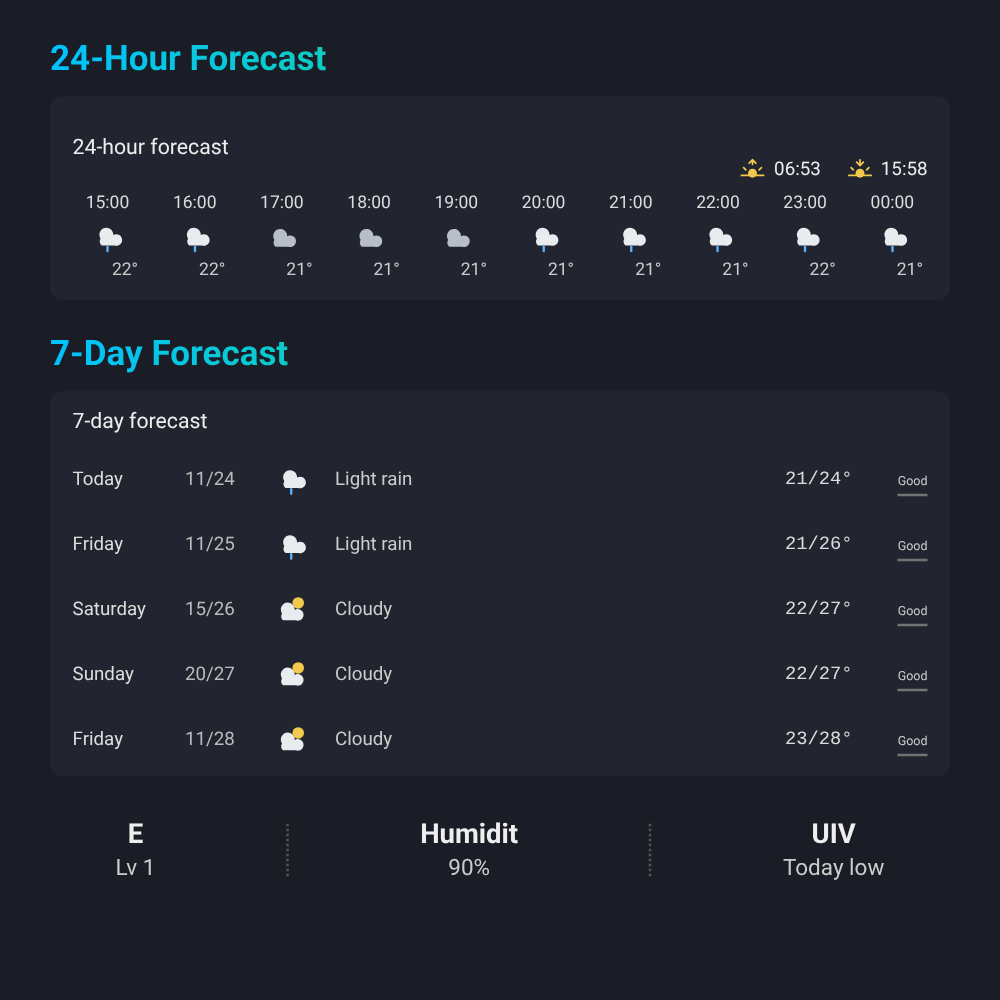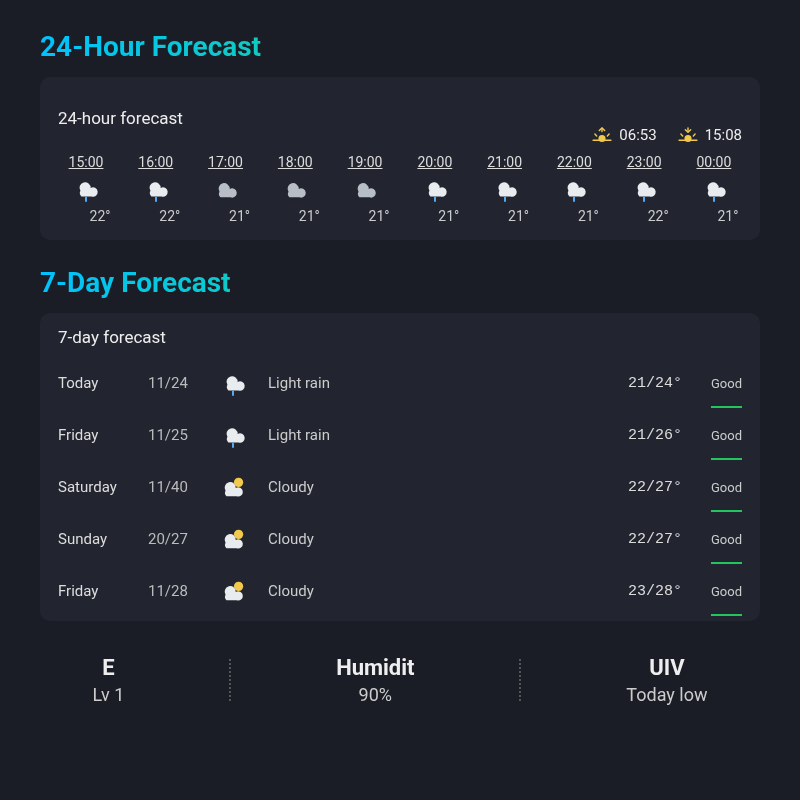--- a/index.html
+++ b/index.html
@@ -44,42 +44,42 @@
     margin-top: 6px;
   }
   .hour-col {
     display: flex;
     flex-direction: column;
     align-items: center;
     gap: 6px;
     font-size: 14px;
     min-width: 56px;
   }
-  .hour-time { color: #ddd; text-decoration: underline; }
+  .hour-time { color: #ddd; }
   .hour-temp { color: #ccc; margin-left: 28px; }
   .icon-wrap { width: 30px; height: 26px; display:flex; align-items:center; justify-content:center; }
 
   .daily-rows { display: flex; flex-direction: column; }
   .day-row {
     display: grid;
     grid-template-columns: 90px 70px 50px 1fr 90px 60px;
     align-items: center;
     font-size: 15px;
     padding: 13px 0;
   }
   .day-name { color: #ddd; }
   .day-date { color: #bbb; }
   .day-cond { color: #ccc; }
   .day-temps { text-align: right; color: #ddd; font-family: Liberation Mono, monospace; }
   .day-air { text-align: right; }
   .air-badge {
-    font-size: 13px;
+    font-size: 10px;
     color: #ccc;
-    border-bottom: 2px solid #22c55e;
-    padding-bottom: 15px;
+    border-bottom: 2px solid #737373;
+    padding-bottom: 4px;
   }
 
   .bottom-stats {
     display: flex;
     justify-content: space-around;
     align-items: center;
     margin-top: 10px;
     padding: 8px 0 0 0;
   }
   .stat-col {
@@ -129,21 +129,21 @@
             <g stroke="#f2c94c" stroke-width="1.6" fill="none" stroke-linecap="round">
               <circle cx="12" cy="13" r="4" fill="#f2c94c" stroke="none"></circle>
               <line x1="2" y1="15" x2="22" y2="15"></line>
               <line x1="12" y1="1" x2="12" y2="4"></line>
               <polyline points="9,3 12,6 15,3"></polyline>
               <line x1="4" y1="8" x2="6" y2="10"></line>
               <line x1="20" y1="8" x2="18" y2="10"></line>
             </g>
           </svg>
         </span>
-        <span>15:08</span>
+        <span>15:58</span>
       </div>
     </div>
   </div>
 
   <div class="hourly-row" id="hourly-row">
       <div class="hour-col">
         <span class="hour-time">15:00</span>
         <span class="icon-wrap">
           <svg width="30" height="26" viewBox="0 0 32 28">
             <path d="M10 16a6 6 0 1 1 11-3 5 5 0 1 1 1 9H11a5 5 0 0 1-1-6z" fill="#e8ecef"></path>
@@ -270,21 +270,21 @@
             <path d="M10 16a6 6 0 1 1 11-3 5 5 0 1 1 1 9H11a5 5 0 0 1-1-6z" fill="#e8ecef"></path>
             <line x1="16" y1="23" x2="16" y2="27" stroke="#5bb3ff" stroke-width="2" stroke-linecap="round"></line>
           </svg>
         </span>
         <span class="day-cond">Light rain</span>
         <span class="day-temps">21/26°</span>
         <span class="day-air"><span class="air-badge">Good</span></span>
       </div>
       <div class="day-row">
         <span class="day-name">Saturday</span>
-        <span class="day-date">11/40</span>
+        <span class="day-date">15/26</span>
         <span class="icon-wrap">
           <svg width="30" height="26" viewBox="0 0 32 28">
             <circle cx="22" cy="9" r="5" fill="#f2c94c"></circle>
             <path d="M8 18a6 6 0 1 1 11-3 5 5 0 1 1 1 9H9a5 5 0 0 1-1-6z" fill="#e8ecef"></path>
           </svg>
         </span>
         <span class="day-cond">Cloudy</span>
         <span class="day-temps">22/27°</span>
         <span class="day-air"><span class="air-badge">Good</span></span>
       </div>

